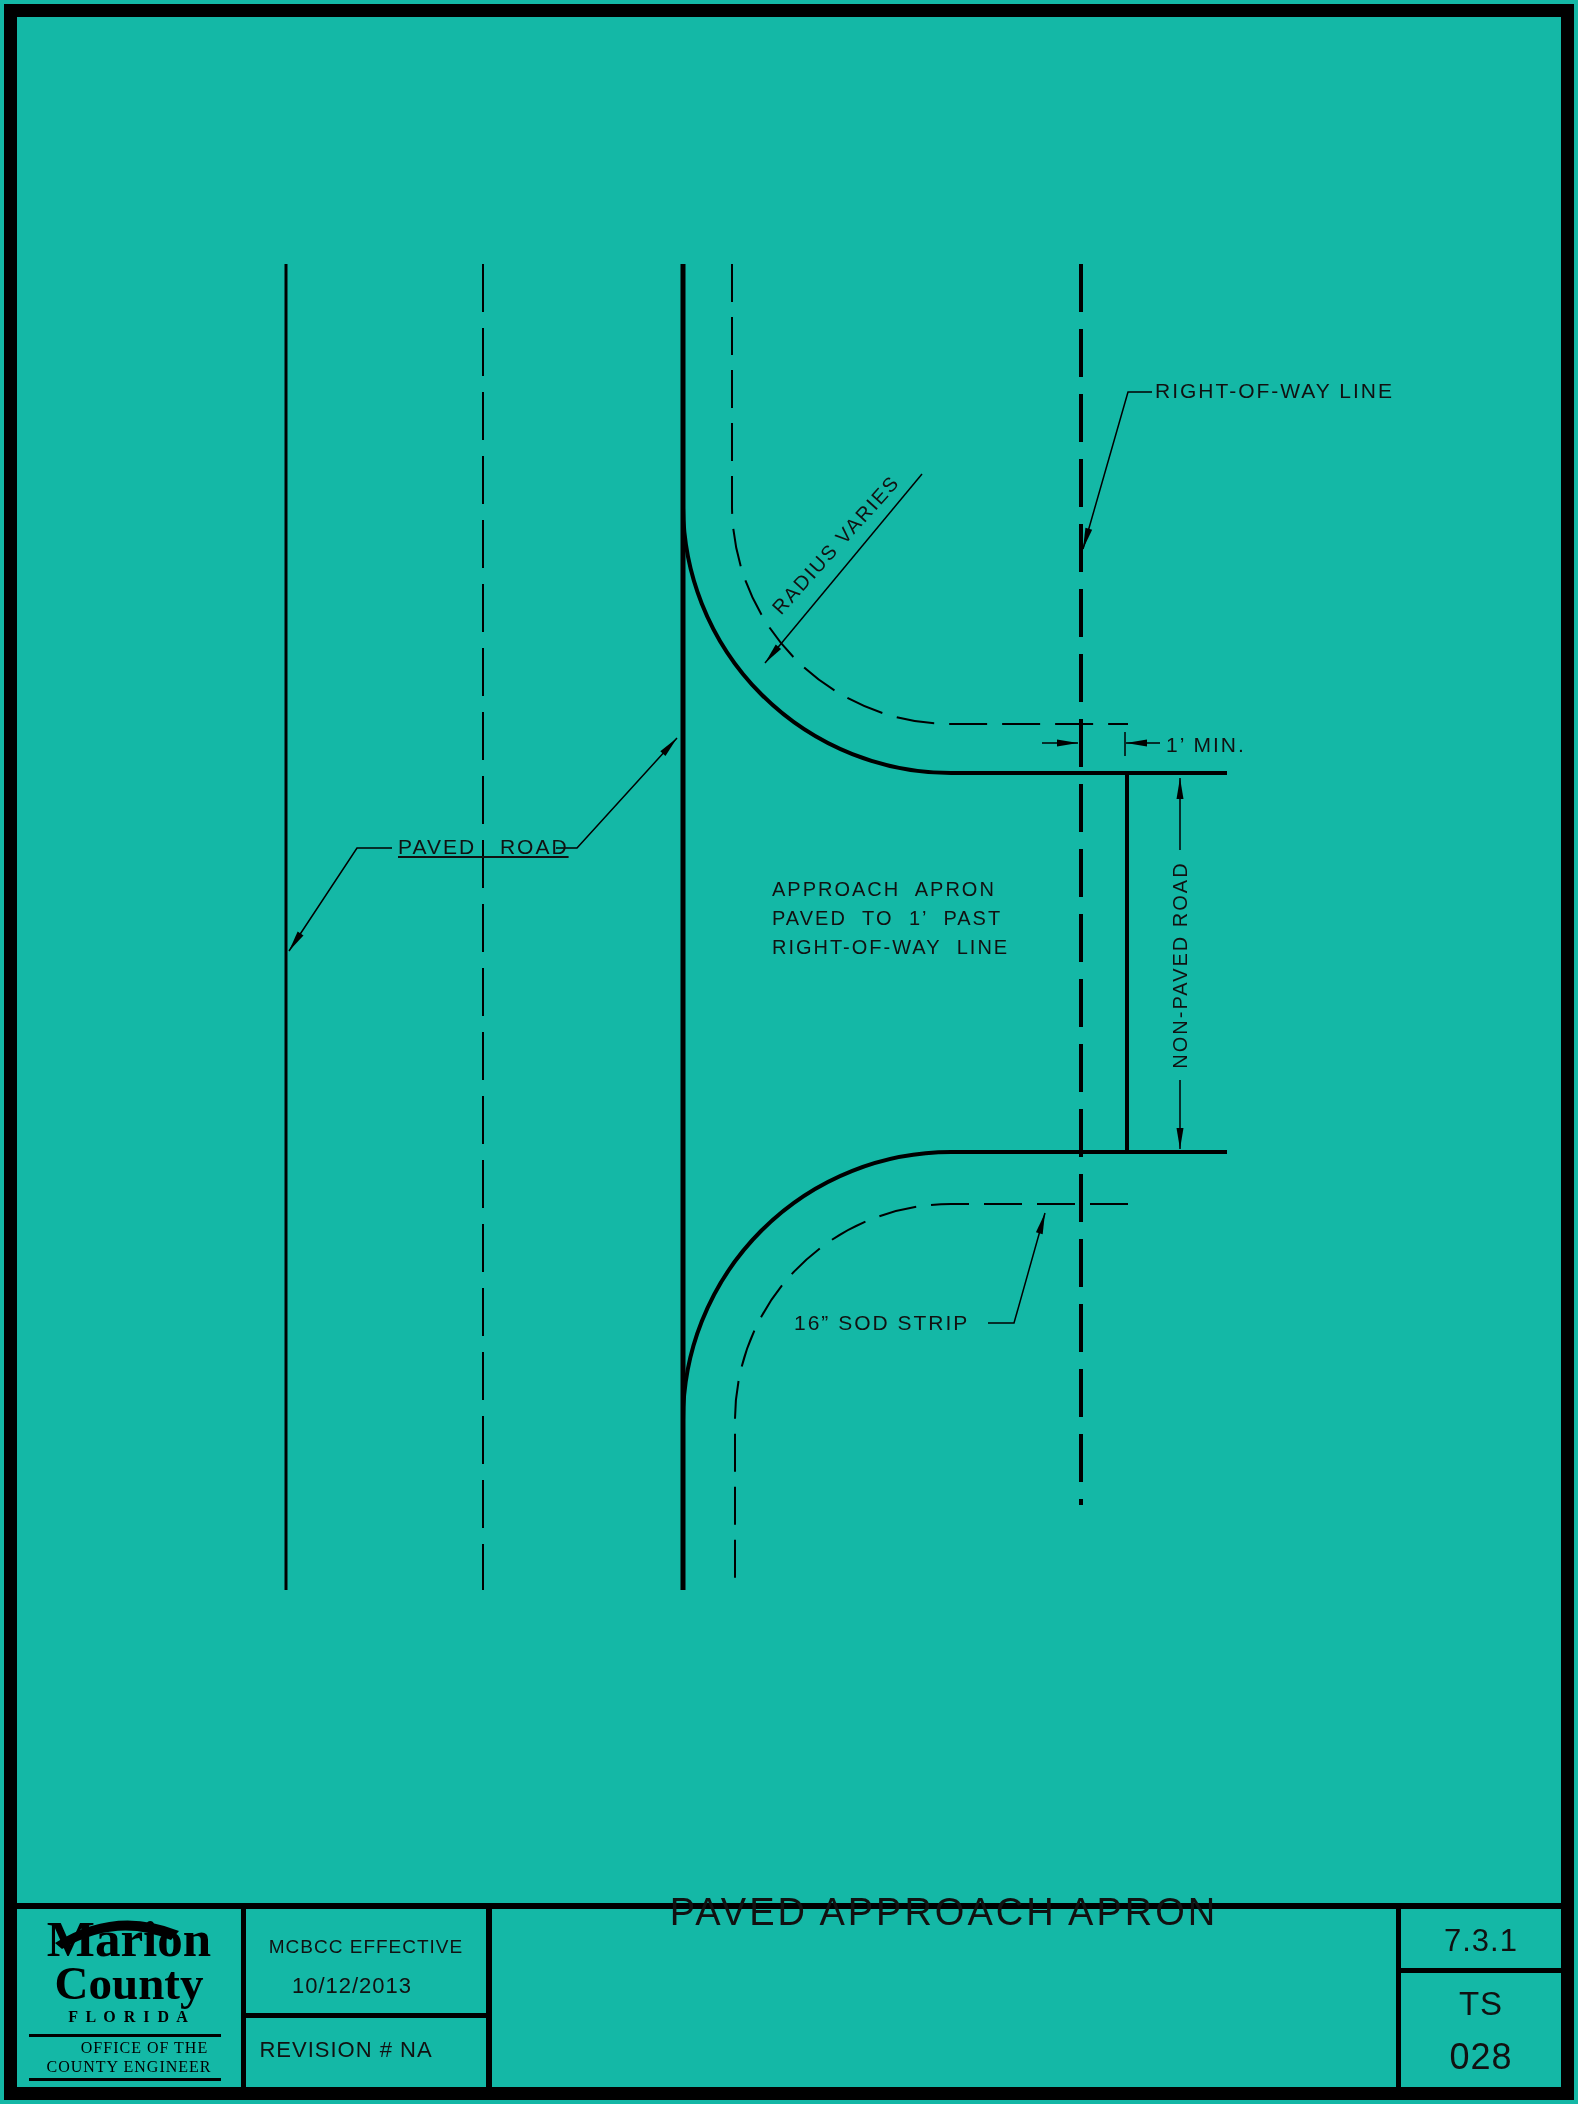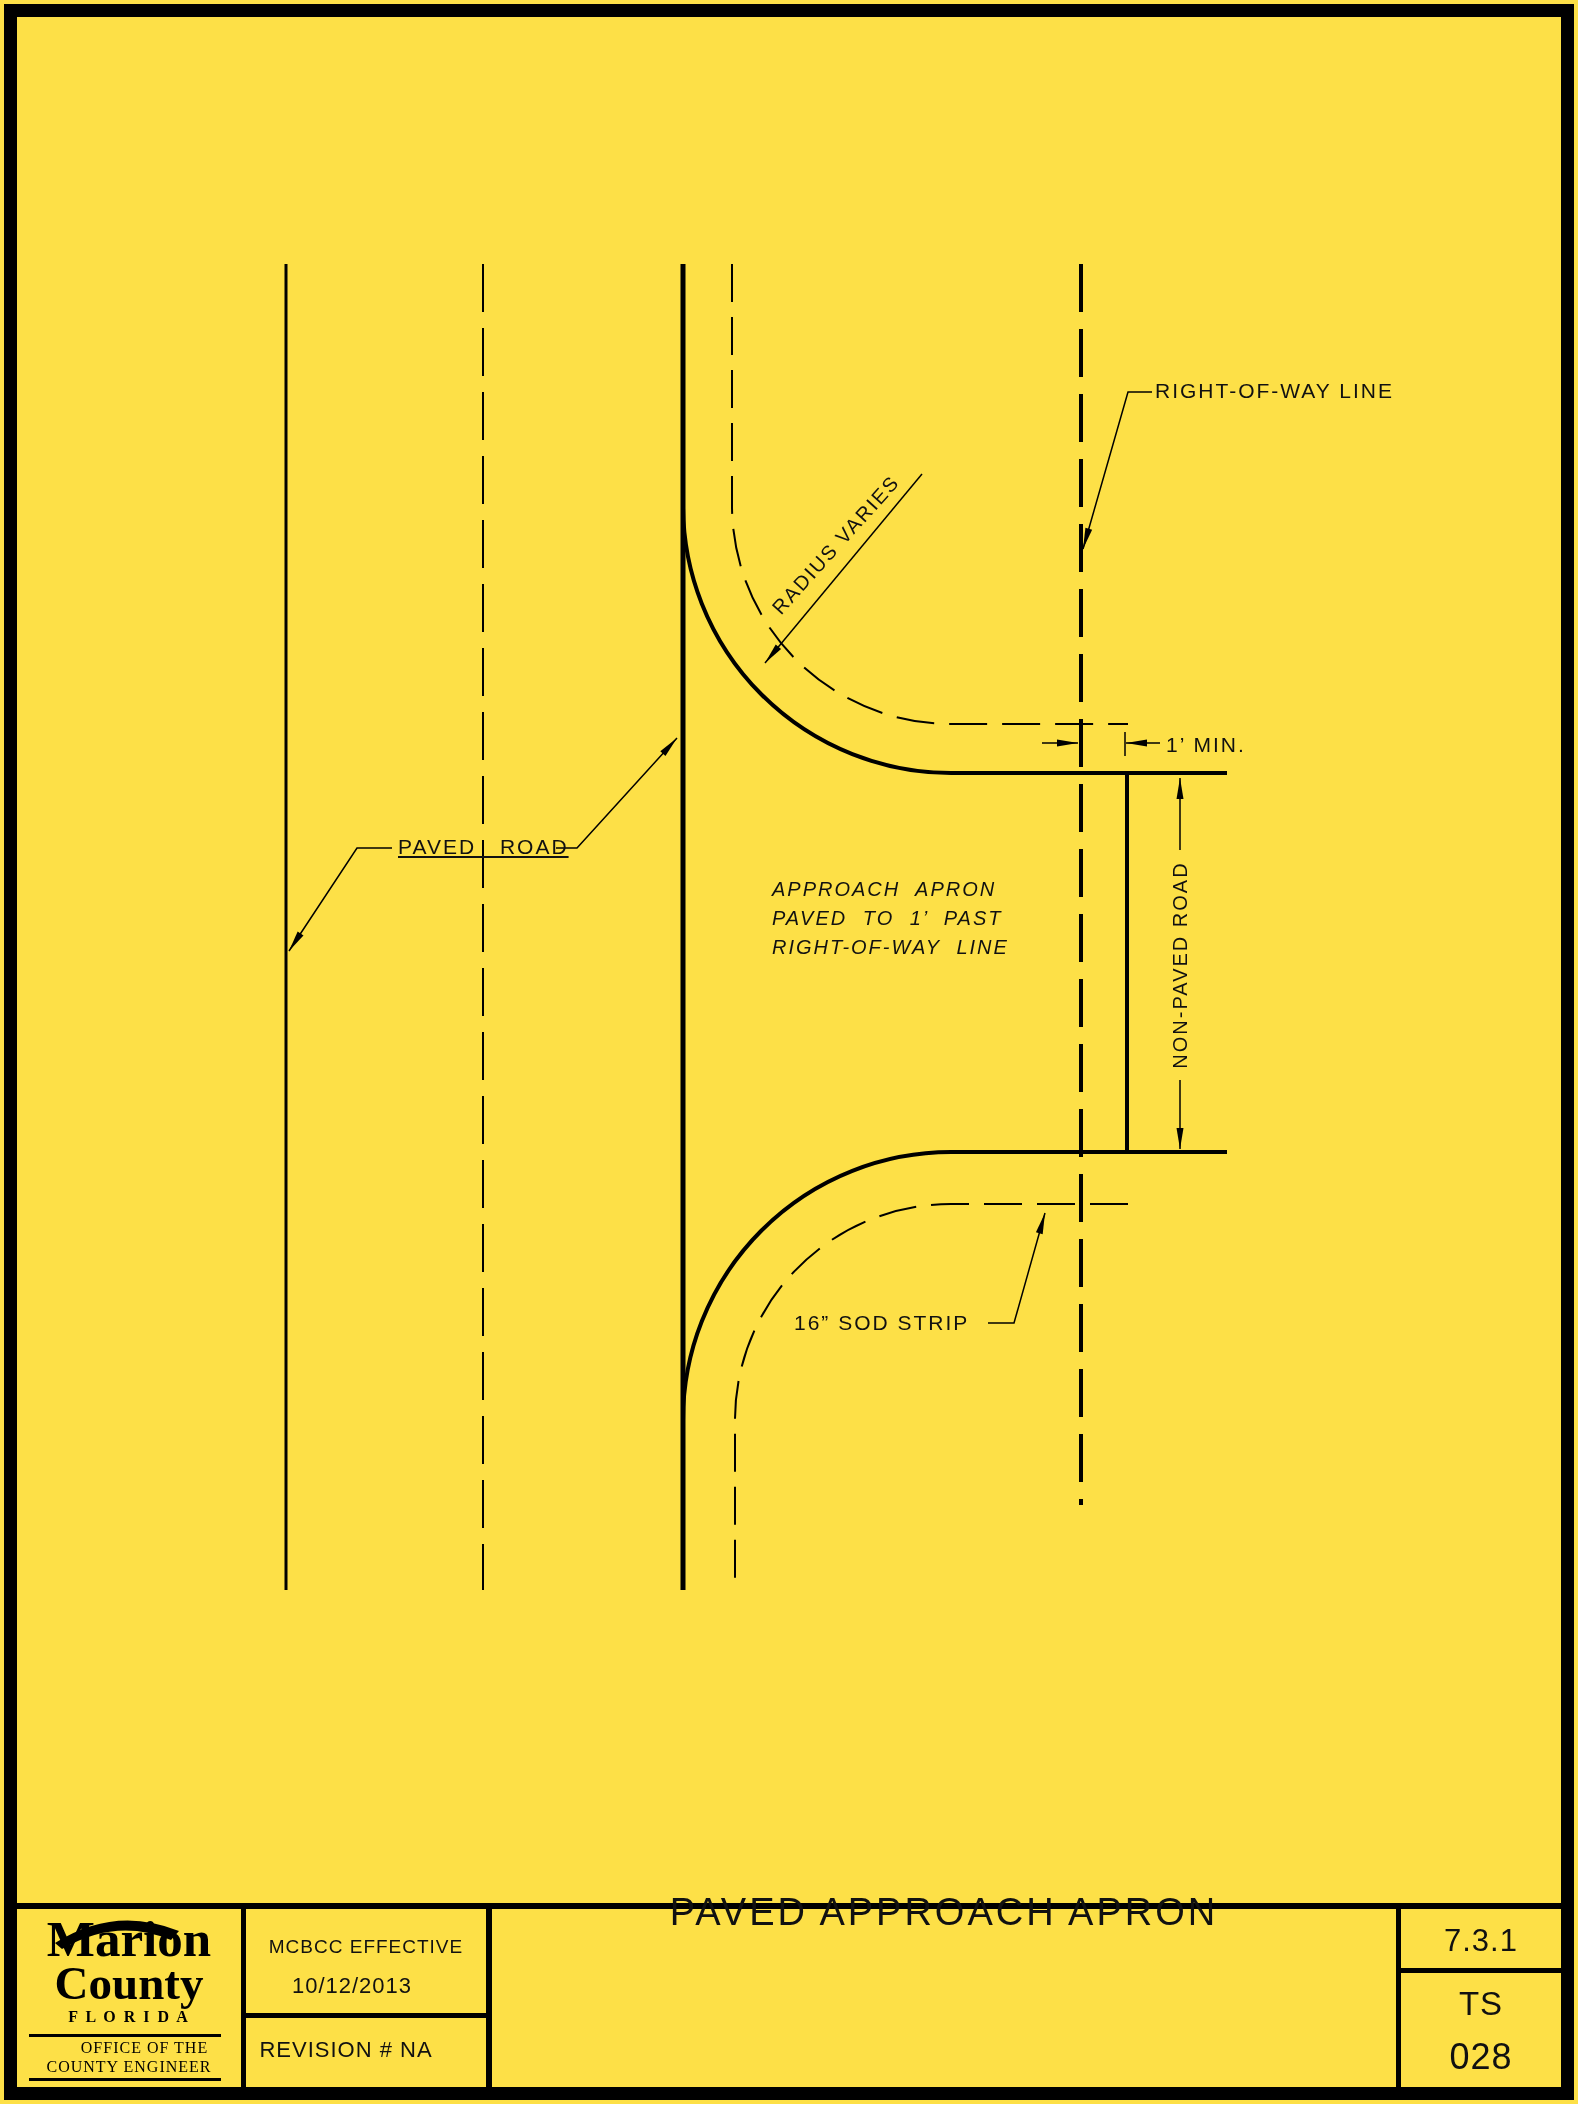--- a/index.html
+++ b/index.html
@@ -1,19 +1,19 @@
 <!DOCTYPE html>
 <html><head>
 <meta charset="utf-8">
 <style>
   html,body{margin:0;padding:0;background:#888;}
   #page{
     position:relative;
     width:1578px;height:2104px;
-    background:#fde047;
+    background:#14b8a6;
     font-family:"Liberation Sans", sans-serif;
     color:#000;
     overflow:hidden;
   }
   .abs{position:absolute;}
   .hline,.vline{position:absolute;background:#000;}
   .cad{
     position:absolute;
     font-family:"Liberation Sans", sans-serif;
     color:#111;
@@ -79,21 +79,21 @@
   </svg>
 
   <div class="cad" style="left:1155px;top:379px;font-size:21px;">RIGHT-OF-WAY LINE</div>
 
   <div class="cad" style="left:836px;top:545px;font-size:20px;transform:translate(-50%,-50%) rotate(-48deg);">RADIUS VARIES</div>
 
   <div class="cad" style="left:1166px;top:733px;font-size:21px;">1’ MIN.</div>
 
   <div class="cad" style="left:398px;top:835px;font-size:21px;word-spacing:16px;text-decoration:underline;">PAVED ROAD</div>
 
-  <div class="cad" style="left:772px;top:875px;font-size:20px;line-height:29px;word-spacing:8px;font-style:italic;">
+  <div class="cad" style="left:772px;top:875px;font-size:20px;line-height:29px;word-spacing:8px;">
     <div>APPROACH APRON</div>
     <div>PAVED TO 1’ PAST</div>
     <div>RIGHT-OF-WAY LINE</div>
   </div>
 
   <div class="cad" style="left:1180px;top:965px;font-size:20px;transform:translate(-50%,-50%) rotate(-90deg);">NON-PAVED ROAD</div>
 
   <div class="cad" style="left:794px;top:1311px;font-size:21px;">16” SOD STRIP</div>
 
   <div class="hline" style="left:4px;top:1903px;width:1570px;height:6px;"></div>

